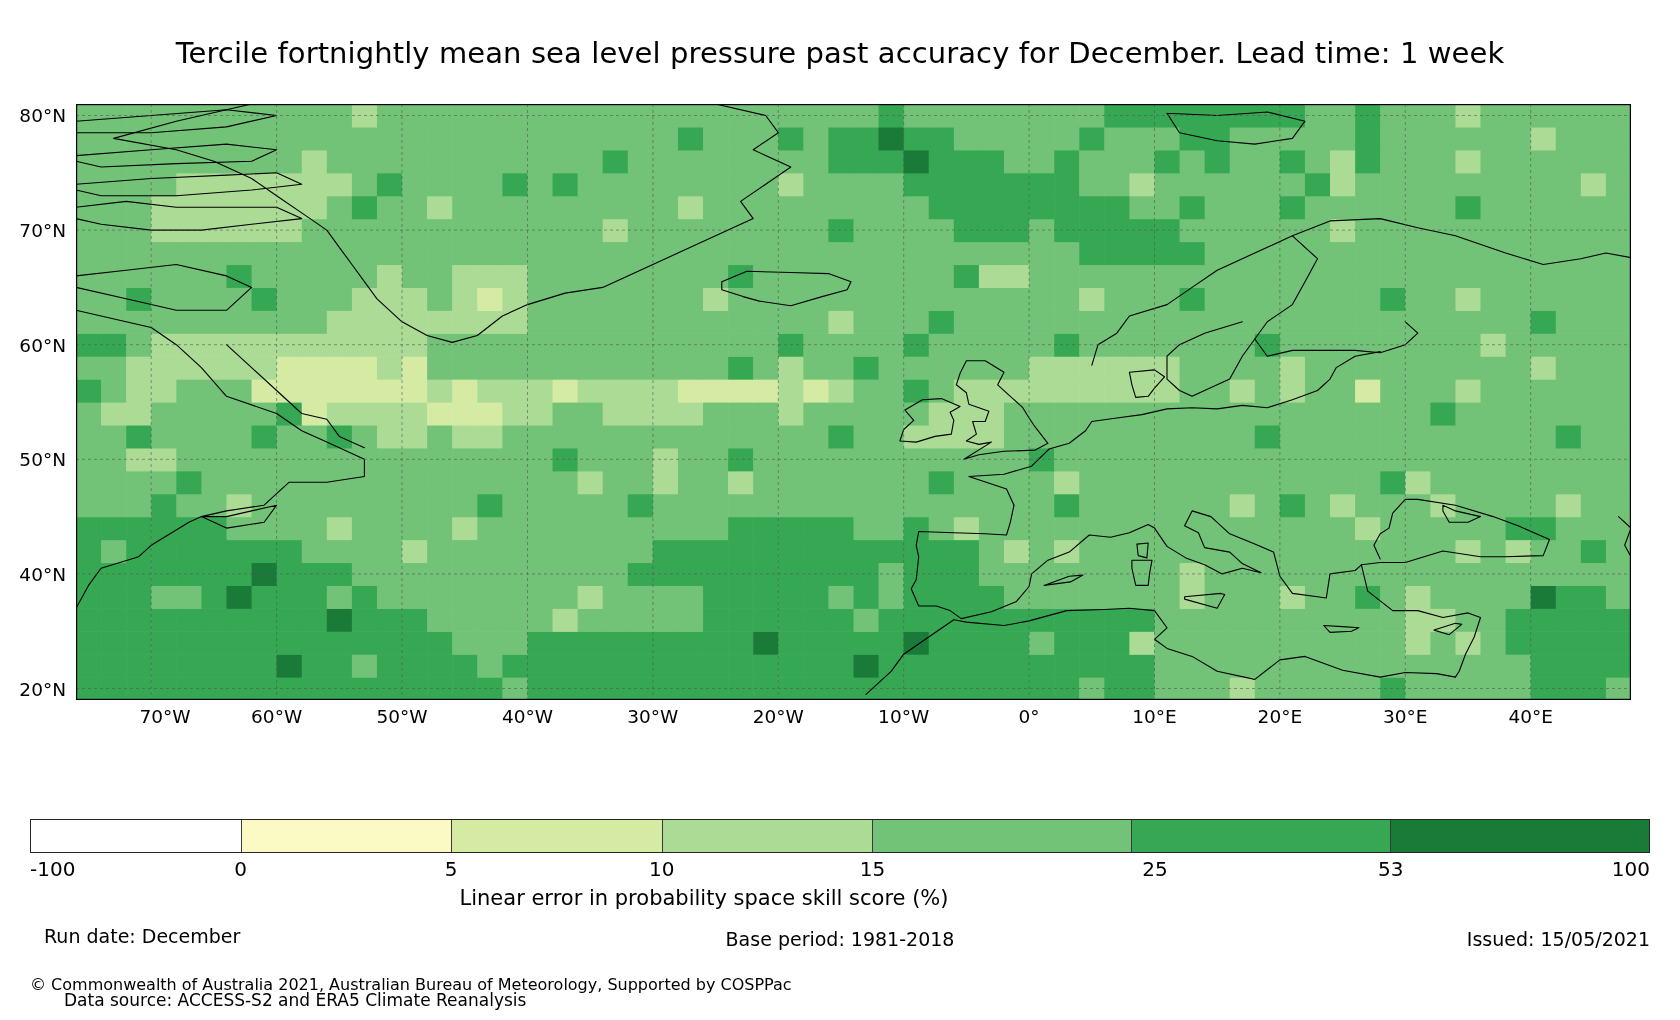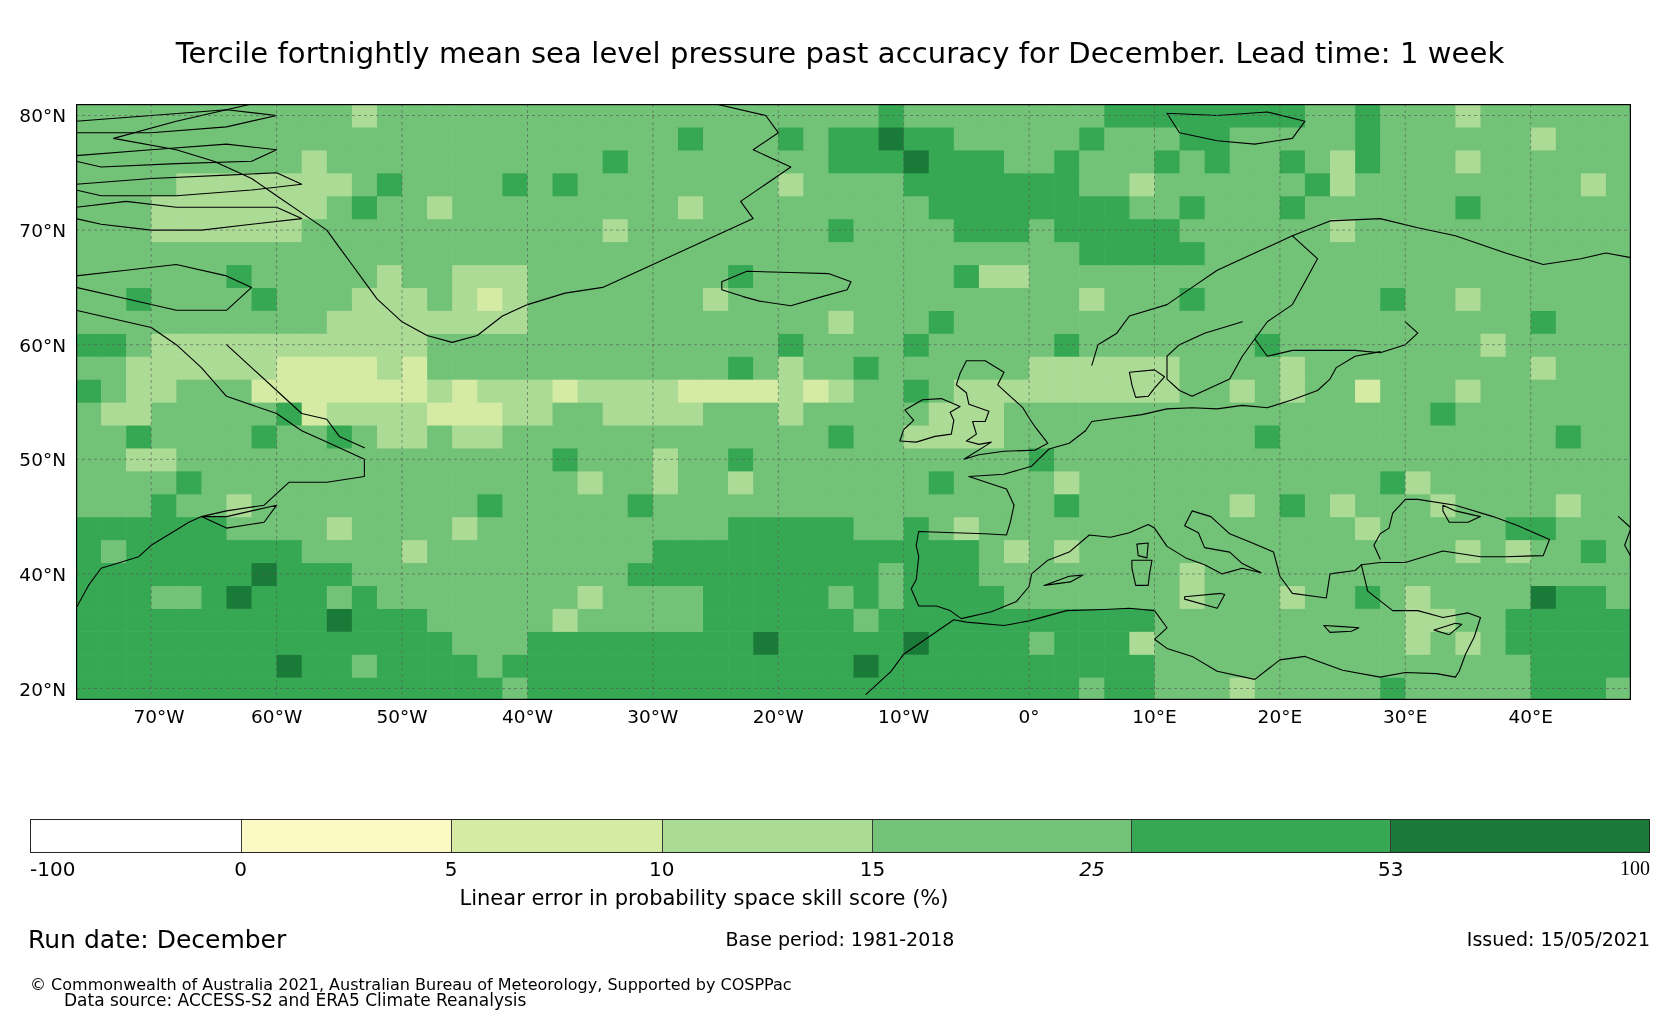--- a/index.html
+++ b/index.html
@@ -19,21 +19,21 @@
   .xlab{position:absolute;top:706px;transform:translateX(-50%);font-size:18.5px;}
 
   #cbar-wrap{position:absolute;left:30px;top:819px;width:1620px;height:34px;}
   #cbar{position:relative;width:1620px;height:34px;box-sizing:border-box;
         border:1.6px solid #262626;display:flex;}
   #cbar div{height:100%;}
   .cbtick{position:absolute;top:857px;font-size:20px;white-space:nowrap;}
   #cbar-label{position:absolute;left:0;top:886px;width:1408px;text-align:center;
               font-size:21px;}
 
-  #foot-run{position:absolute;left:28px;top:925px;font-size:25px;}
+  #foot-run{position:absolute;left:44px;top:925px;font-size:19px;}
   #foot-src{position:absolute;left:30px;top:990px;font-size:17px;margin-left:34px;}
   #foot-cc{position:absolute;left:30px;top:975px;font-size:16px;}
   #foot-base{position:absolute;left:0;top:928px;width:1680px;text-align:center;
              font-size:19px;}
   #foot-issued{position:absolute;right:30px;top:928px;font-size:19px;}
 </style>
 </head>
 <body>
 
 <div class="page">
@@ -1714,21 +1714,21 @@
 
   <div class="ytick-wrap" id="ylabels">
       <div class="ylab" style="top: 115.462px;">80°N</div>
       <div class="ylab" style="top: 230.077px;">70°N</div>
       <div class="ylab" style="top: 344.692px;">60°N</div>
       <div class="ylab" style="top: 459.308px;">50°N</div>
       <div class="ylab" style="top: 573.923px;">40°N</div>
       <div class="ylab" style="top: 688.538px;">20°N</div>
     </div>
   <div id="xlabels">
-      <div class="xlab" style="left: 159px;">70°W</div>
+      <div class="xlab" style="left: 165px;">70°W</div>
       <div class="xlab" style="left: 276.645px;">60°W</div>
       <div class="xlab" style="left: 402.048px;">50°W</div>
       <div class="xlab" style="left: 527.452px;">40°W</div>
       <div class="xlab" style="left: 652.855px;">30°W</div>
       <div class="xlab" style="left: 778.258px;">20°W</div>
       <div class="xlab" style="left: 903.661px;">10°W</div>
       <div class="xlab" style="left: 1029.06px;">0°</div>
       <div class="xlab" style="left: 1154.47px;">10°E</div>
       <div class="xlab" style="left: 1279.87px;">20°E</div>
       <div class="xlab" style="left: 1405.27px;">30°E</div>
@@ -1745,23 +1745,23 @@
         <div style="background: rgb(54, 168, 83); width: 16%; border-left: 1.2px solid rgb(58, 58, 58);"></div>
         <div style="background: rgb(26, 122, 56); width: 16%; border-left: 1.2px solid rgb(58, 58, 58);"></div>
       </div>
   </div>
   <div id="cbticks">
       <div class="cbtick" style="left: 30px;">-100</div>
       <div class="cbtick" style="left: 240.6px; transform: translateX(-50%);">0</div>
       <div class="cbtick" style="left: 451.2px; transform: translateX(-50%);">5</div>
       <div class="cbtick" style="left: 661.8px; transform: translateX(-50%);">10</div>
       <div class="cbtick" style="left: 872.4px; transform: translateX(-50%);">15</div>
-      <div class="cbtick" style="left: 1092px; transform: translateX(-50%); font-style: italic;">25</div>
+      <div class="cbtick" style="left: 1155px; transform: translateX(-50%);">25</div>
       <div class="cbtick" style="left: 1390.8px; transform: translateX(-50%);">53</div>
-      <div class="cbtick" style="left: auto; right: 30px; font-family: Liberation Serif, serif;">100</div>
+      <div class="cbtick" style="left: auto; right: 30px;">100</div>
     </div>
   <div id="cbar-label">Linear error in probability space skill score (%)</div>
 
   <div id="foot-run">Run date: December</div>
   <div id="foot-src">Data source: ACCESS-S2 and ERA5 Climate Reanalysis</div>
   <div id="foot-cc">© Commonwealth of Australia 2021, Australian Bureau of Meteorology, Supported by COSPPac</div>
   <div id="foot-base">Base period: 1981-2018</div>
   <div id="foot-issued">Issued: 15/05/2021</div>
 
 </div>

